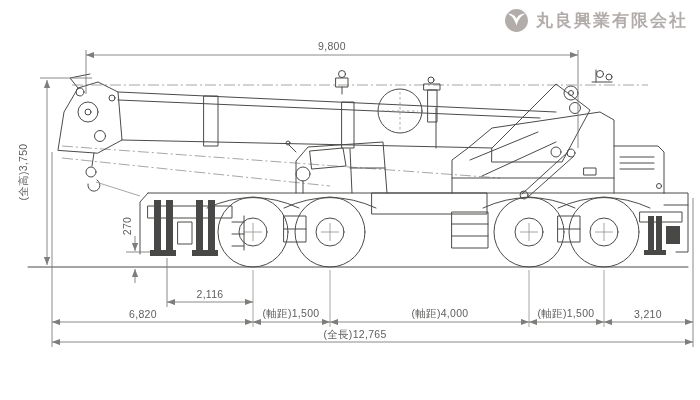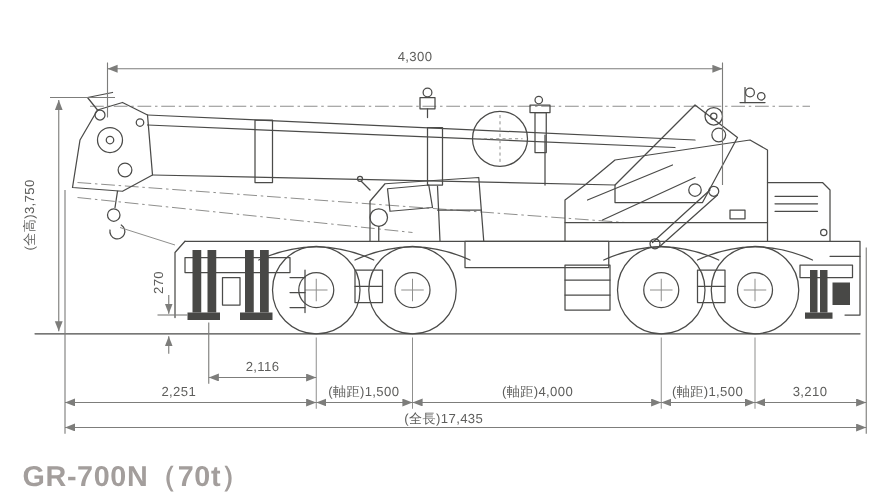--- a/index.html
+++ b/index.html
@@ -219,27 +219,33 @@
       <line class="dim" x1="330" y1="322" x2="529" y2="322" marker-start="url(#arS)" marker-end="url(#arE)"></line>
       <line class="dim" x1="529" y1="322" x2="604" y2="322" marker-start="url(#arS)" marker-end="url(#arE)"></line>
       <line class="dim" x1="604" y1="322" x2="693" y2="322" marker-start="url(#arS)" marker-end="url(#arE)"></line>
       <line class="dim" x1="52" y1="152" x2="52" y2="347"></line>
       <line class="dim" x1="693" y1="198" x2="693" y2="347"></line>
 
       <line class="dim" x1="52" y1="342" x2="693" y2="342" marker-start="url(#arS)" marker-end="url(#arE)"></line>
     </g>
   </svg>
 
-  <span class="lbl" style="left:332px;top:46px">4,300</span>
+  <span class="lbl" style="left:332px;top:46px">9,800</span>
   <span class="lbl v" style="left:24px;top:172px">(全高)3,750</span>
   <span class="lbl v" style="left:127px;top:226px">270</span>
   <span class="lbl" style="left:210px;top:294px">2,116</span>
-  <span class="lbl" style="left:143px;top:314px">2,251</span>
+  <span class="lbl" style="left:143px;top:314px">6,820</span>
   <span class="lbl" style="left:291px;top:314px">(軸距)1,500</span>
-  <span class="lbl" style="left:430px;top:314px">(軸距)4,000</span>
+  <span class="lbl" style="left:440px;top:314px">(軸距)4,000</span>
   <span class="lbl" style="left:566px;top:314px">(軸距)1,500</span>
   <span class="lbl" style="left:648px;top:314px">3,210</span>
-  <span class="lbl" style="left:355px;top:335px">(全長)17,435</span>
-
-
-  <div class="title">GR-700N（70t）</div>
+  <span class="lbl" style="left:355px;top:335px">(全長)12,765</span>
+
+  <div class="brand">
+    <svg width="25" height="25" viewBox="0 0 24 24">
+      <circle cx="12" cy="12" r="11" fill="#b2adab"></circle>
+      <path d="M12,17 C10.2,10 6.8,7 3.5,5.5 C8.5,5.2 10.8,7.8 12,10.2 C13.2,7.8 15.5,5.2 20.5,5.5 C17.2,7 13.8,10 12,17 Z" fill="#ffffff"></path>
+    </svg>
+    <span class="name">丸良興業有限会社</span>
+  </div>
+
 
 </div>
 
 </body></html>

